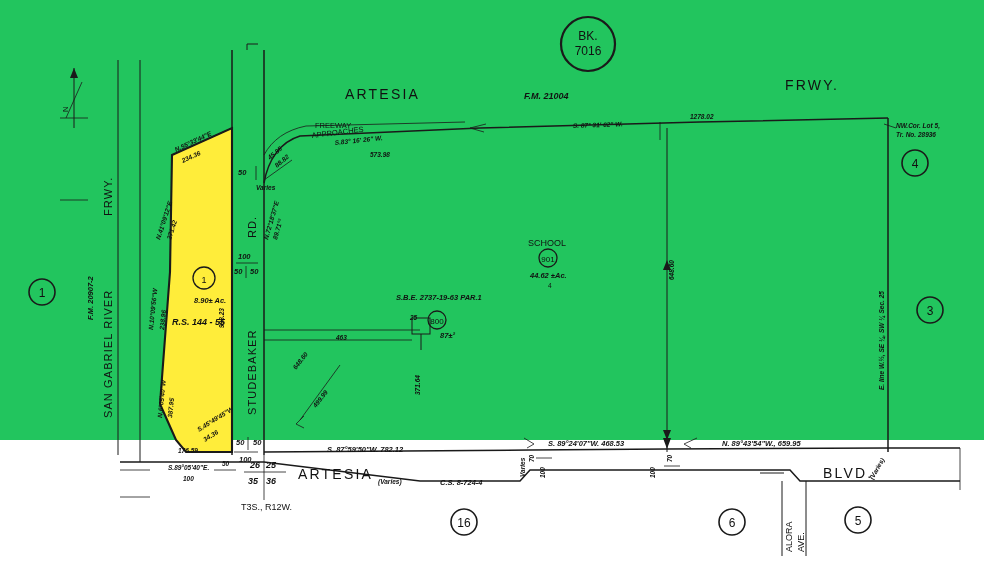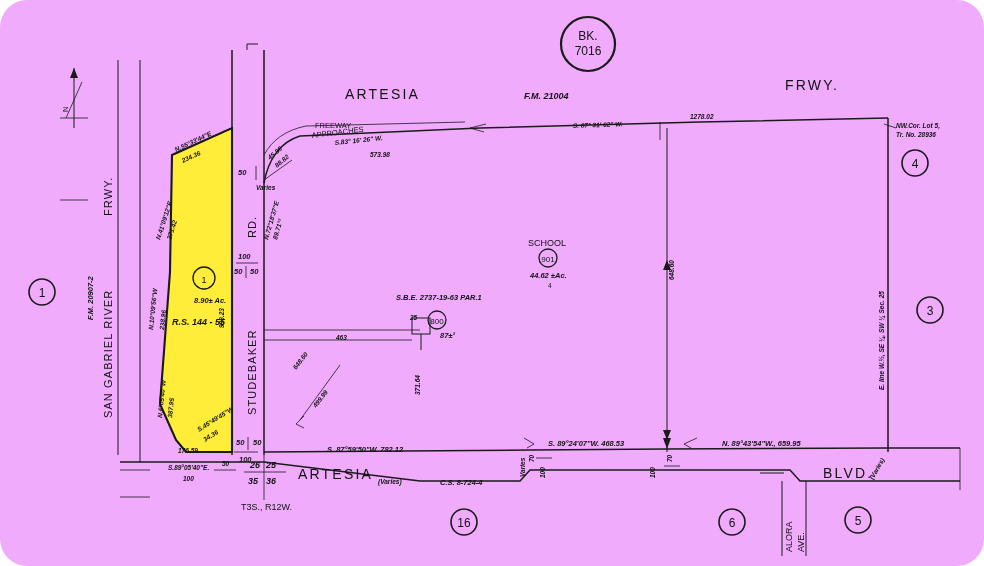--- a/index.html
+++ b/index.html
@@ -1,18 +1,18 @@
 <!DOCTYPE html>
 <html><head>
 <meta charset="utf-8">
 <style>
   html,body{margin:0;padding:0;background:#ffffff;}
   body{width:984px;height:566px;overflow:hidden;
        font-family:"Liberation Sans", sans-serif;}
-  #map-root{position:relative;width:984px;height:566px;background:#f0abfc;border-radius:27px;}
+  #map-root{position:relative;width:984px;height:440px;background:#22c55e;}
   svg{display:block;}
   .ln{stroke:#1a1a1a;fill:none;}
   .med{stroke-width:1.5;}
   .thin{stroke-width:1.0;}
   .hair{stroke-width:0.8;}
   .parcel-fill{fill:#ffed3a;stroke:#1a1a1a;stroke-width:2.1;}
   text{fill:#111;font-family:"Liberation Sans", sans-serif;}
   .big{font-size:14px;letter-spacing:2.2px;}
   .mid{font-size:11px;letter-spacing:1.1px;}
   .sm{font-size:9px;}

